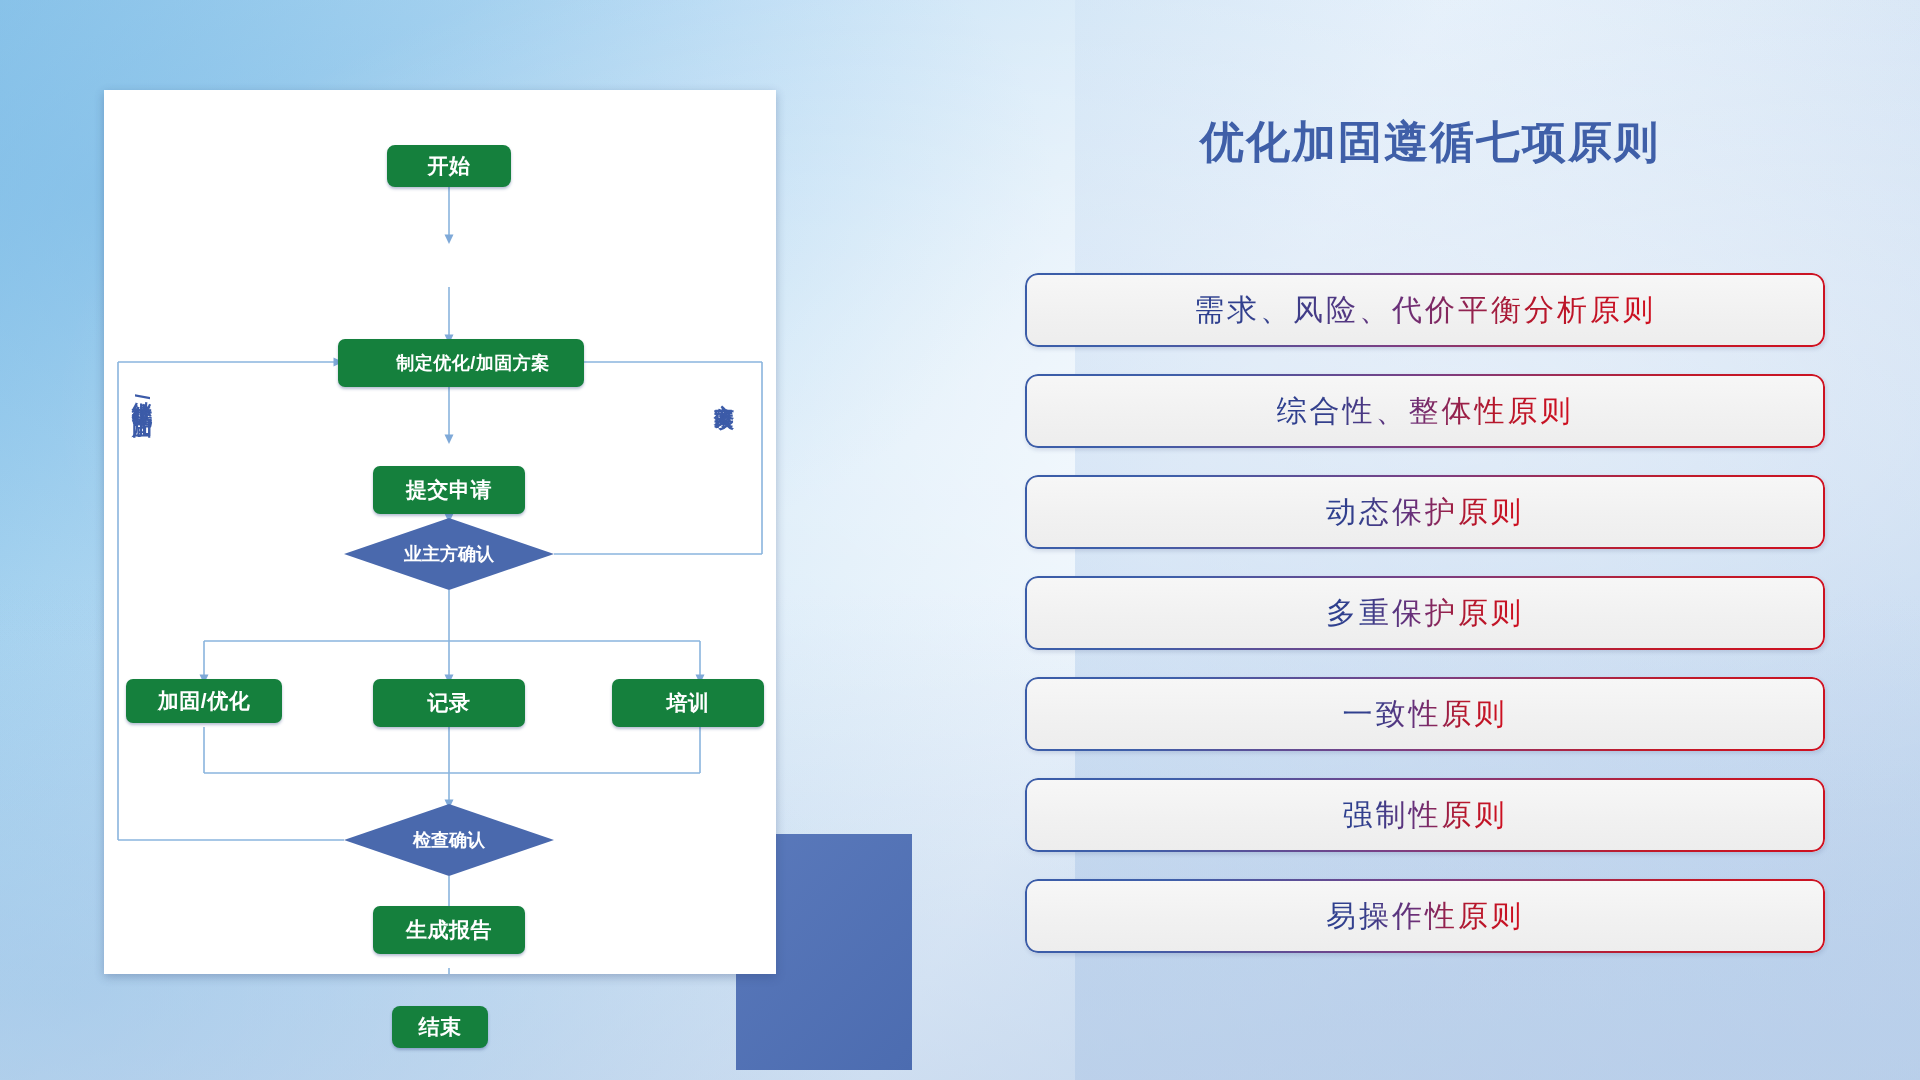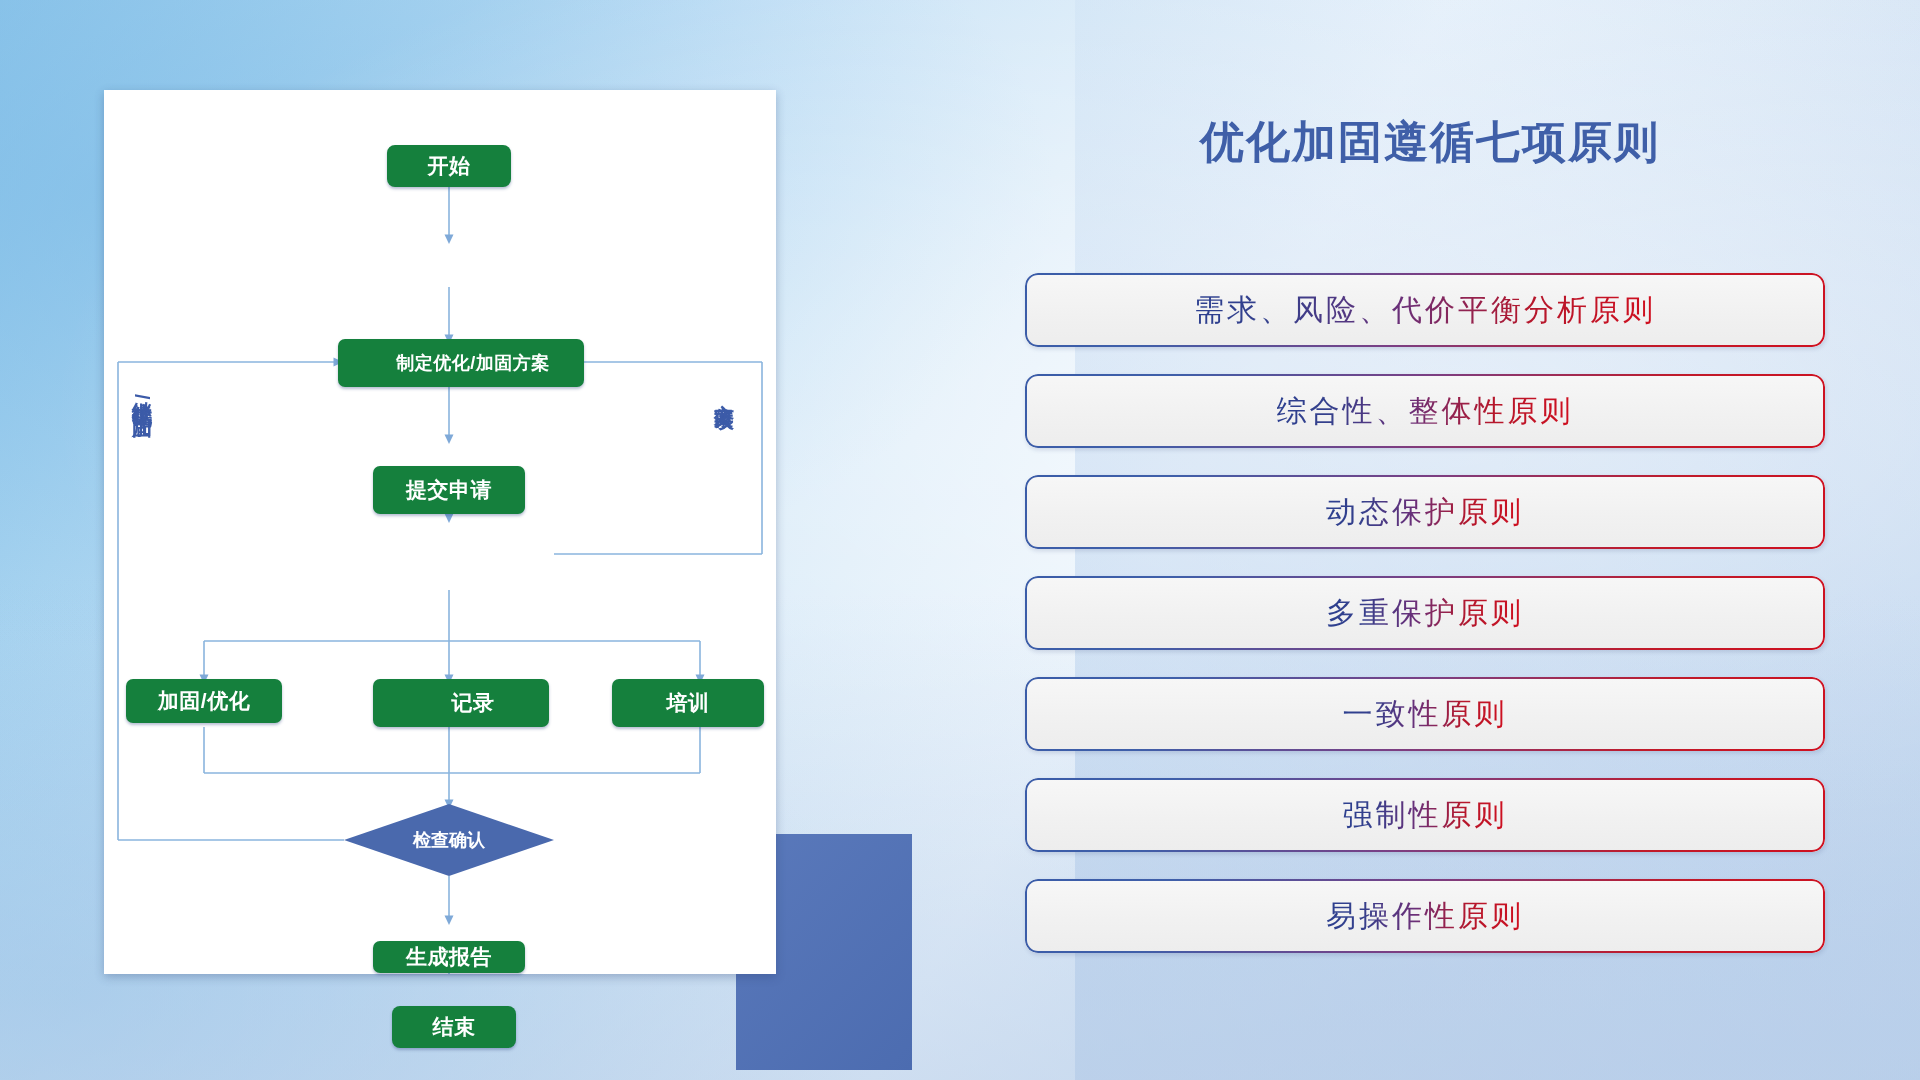--- a/index.html
+++ b/index.html
@@ -133,47 +133,55 @@
 
 
     <div class="node" style="left:234px;top:249px;width:222px;height:48px;font-size:18px;padding-left:24px;">
       <span>制定优化/加固方案</span>
     </div>
 
     <div class="node" style="left:269px;top:349px;width:152px;height:48px;font-size:21px;margin-top:27px;">
       <span>提交申请</span>
     </div>
 
+    <div class="diamond" style="left:240px;top:428px;width:210px;height:72px;">
+      <svg width="210" height="72" viewBox="0 0 210 72">
+        <polygon points="105,0 210,36 105,72 0,36" fill="#4a69ad"></polygon>
+      </svg>
+      <div class="dlabel" style="font-size:18px;">
+        <span>业主方确认</span>
+      </div>
+    </div>
 
     <div class="node" style="left:22px;top:589px;width:156px;height:44px;font-size:21px;">
       <span>加固/优化</span>
     </div>
 
-    <div class="node" style="left:269px;top:589px;width:152px;height:48px;font-size:21px;padding-left:24px;">
+    <div class="node" style="left:269px;top:589px;width:152px;height:48px;font-size:21px;">
       <span>记录</span>
     </div>
 
     <div class="node" style="left:508px;top:589px;width:152px;height:48px;font-size:21px;">
       <span>培训</span>
     </div>
 
     <div class="diamond" style="left:240px;top:714px;width:210px;height:72px;">
       <svg width="210" height="72" viewBox="0 0 210 72">
         <polygon points="105,0 210,36 105,72 0,36" fill="#4a69ad"></polygon>
       </svg>
       <div class="dlabel" style="font-size:18px;">
         <span>检查确认</span>
       </div>
     </div>
 
-    <div class="node" style="left:269px;top:851px;width:152px;height:32px;font-size:21px;">
+    <div class="node" style="left:269px;top:816px;width:152px;height:48px;font-size:21px;">
       <span>生成报告</span>
     </div>
 
-    <div class="node term" style="left:288px;top:916px;width:124px;height:42px;font-size:21px;">
+    <div class="node term" style="left:288px;top:916px;width:96px;height:42px;font-size:21px;">
       <span>结束</span>
     </div>
 
     <div class="vlabel slash" style="left:28px;top:296px;font-size:20px;">
       <span>继续优化/加固</span>
     </div>
 
     <div class="vlabel" style="left:610px;top:298px;font-size:20px;">
       <span>方案修改</span>
     </div>

